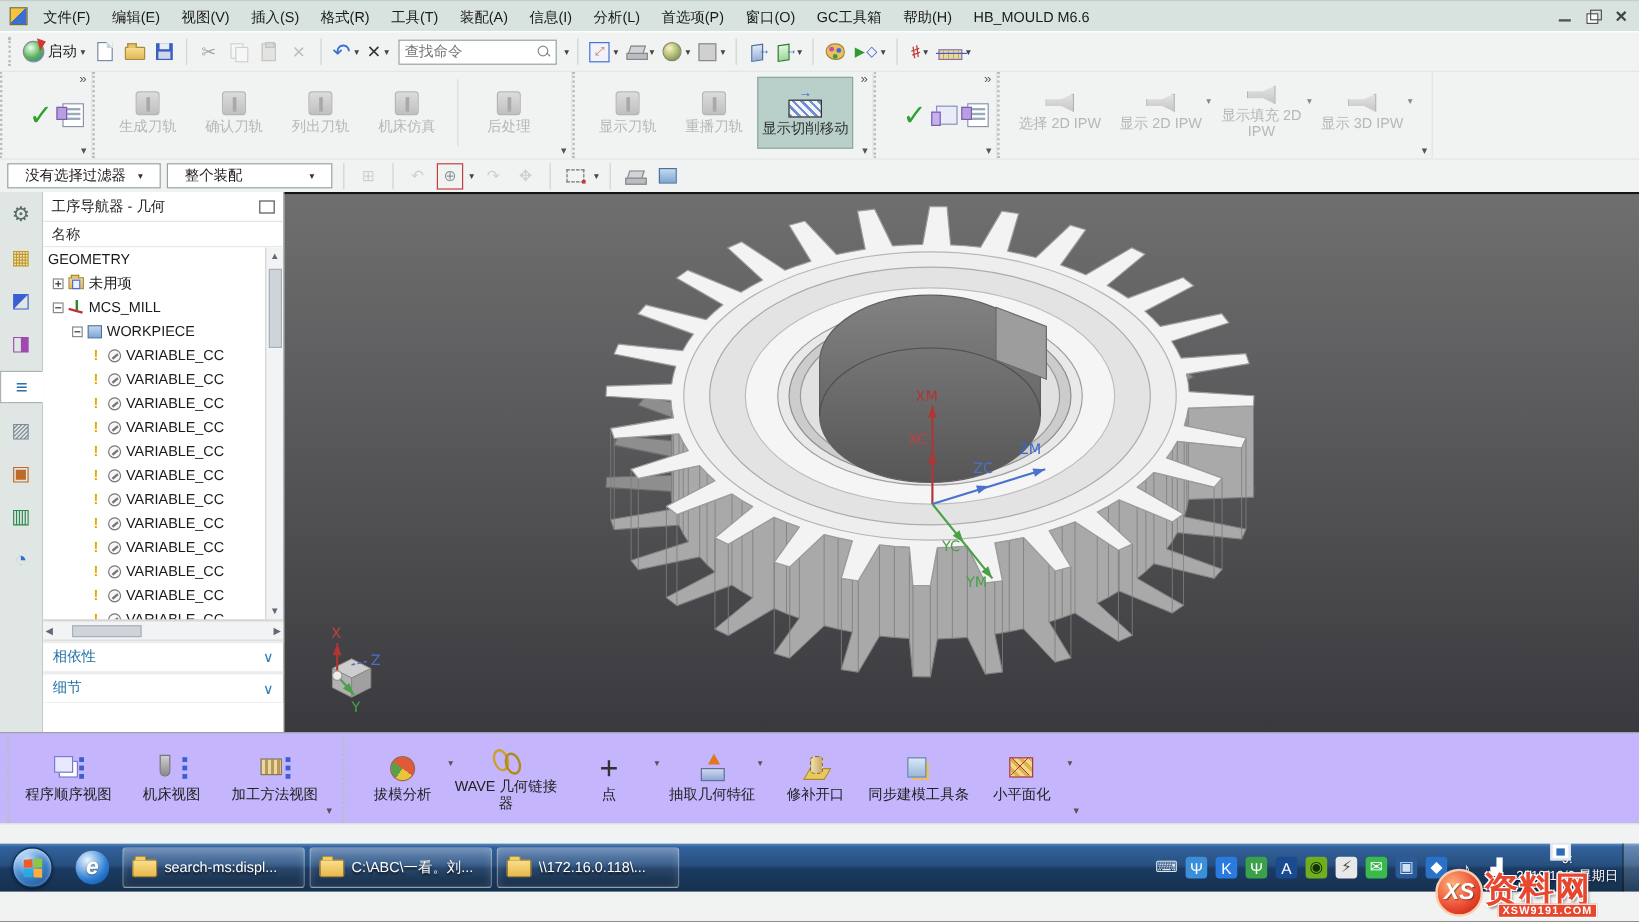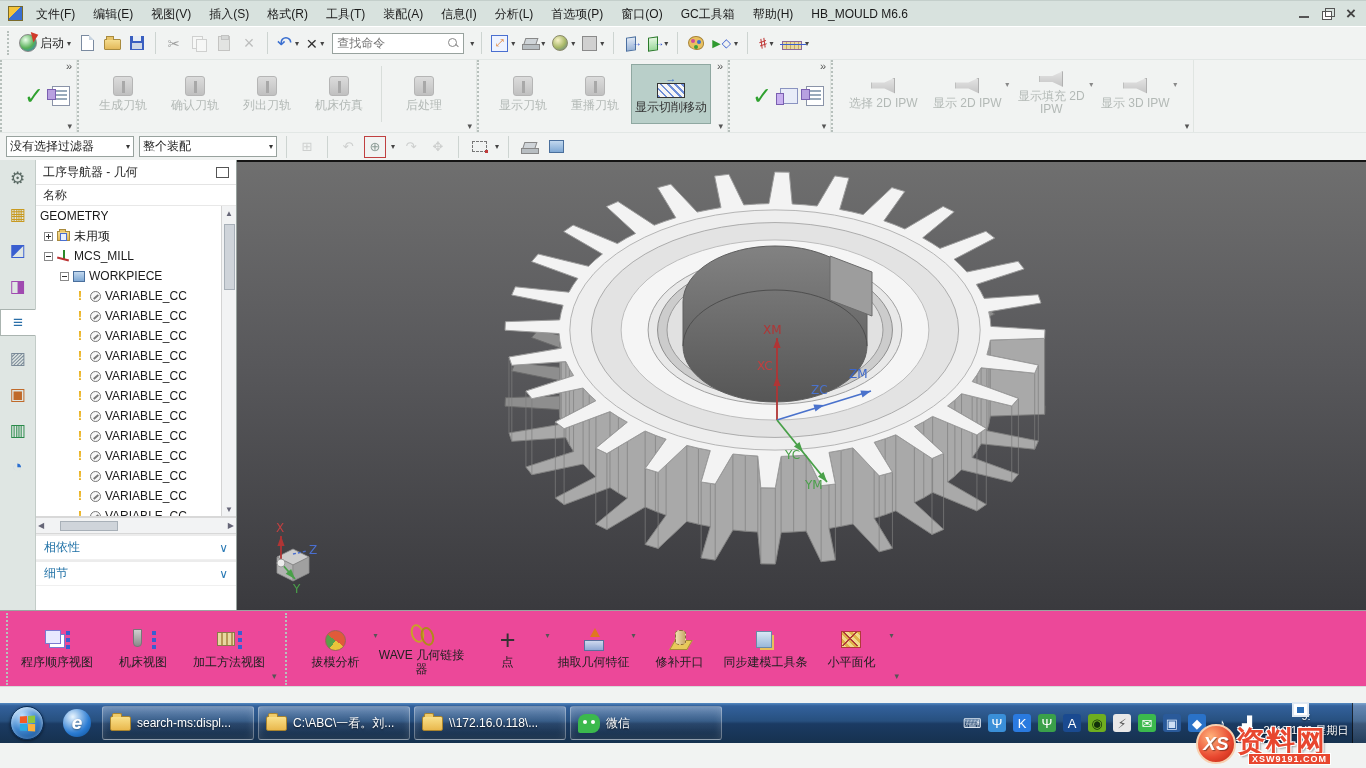--- a/index.html
+++ b/index.html
@@ -99,21 +99,21 @@
   .ri-showcut{display:flex;flex-direction:column;align-items:center;gap:1px}
   .ri-showcut .arr{color:#2f5fd0;font-size:11px;line-height:8px}
   .ri-showcut .arr::before{content:"\2192"}
   .ri-showcut .hatch{width:28px;height:15px;border:1px solid #333;background:repeating-linear-gradient(45deg,#6f8fd8 0 2px,#f5f5f5 2px 5px)}
   .ri-ipw{width:24px;height:16px;background:linear-gradient(#e2e2e2,#c6c6c6);border:1px solid #b0b0b0;clip-path:polygon(0 32%,55% 32%,100% 0,100% 100%,55% 68%,0 68%)}
   .mini-caret{position:absolute;right:0;top:14px;font-size:8px;color:#888}
   .mini-caret::before{content:"\25be"}
 
   
   .selbar{height:28px;background:#f1f3f2;border-top:1px solid #e2e7e5;display:flex;align-items:center;gap:5px;padding:0 6px}
-  .sel-dd{height:21px;background:#fff;border:1px solid #98a29e;display:flex;align-items:center;padding:0 3px;gap:4px;cursor:pointer}
+  .sel-dd{height:21px;background:#fff;border:1px solid #98a29e;display:flex;align-items:center;padding:0 14px;gap:4px;cursor:pointer}
   .sel-dd .ddc{margin-left:auto;font-size:8px;color:#333}
   .ddc::before{content:"\25be"}
   .sel-ico{width:22px;height:22px;display:flex;align-items:center;justify-content:center;color:#8a9a94;font-size:13px;cursor:pointer}
   .sel-ico.red{border:1px solid #c04040}
   .dash-rect{width:15px;height:11px;border:1px dashed #777;position:relative}
   .dash-rect::after{content:"";position:absolute;right:-2px;bottom:-2px;width:3px;height:3px;background:#c03a3a}
 
   
   .main{display:flex;height:450px}
   .resbar{width:36px;background:#dfe6e3;border-right:1px solid #c3ccc8;display:flex;flex-direction:column;align-items:center;padding-top:5px;gap:9px}
@@ -159,21 +159,21 @@
   .nav-sec{height:26px;display:flex;align-items:center;padding:0 8px;color:#1d6fa5;font-size:12px;border-top:2px solid #ececec;border-bottom:1px solid #f0f0f0;cursor:pointer}
   .chev{margin-left:auto;color:#2a7ab5;font-size:12px}
   .chev::before{content:"\2228"}
   .nav-fill{flex:1;background:#fff}
 
   
   .viewport{flex:1;position:relative;background:linear-gradient(180deg,#6f6f6f 0%,#58585b 45%,#3a3a3e 100%);border-top:2px solid #141414;overflow:hidden}
   .viewport svg{position:absolute;inset:0}
 
   
-  .bottombar{height:76px;background:#ec4899;display:flex;align-items:center;padding-left:6px;border-top:1px solid #9aa5a0}
+  .bottombar{height:76px;background:#c4b5fd;display:flex;align-items:center;padding-left:6px;border-top:1px solid #9aa5a0}
   .bb-group{display:flex;align-items:center;border-left:2px dotted #b7c0bc;padding:0 6px;height:72px}
   .bb-btn{width:86px;height:68px;display:flex;flex-direction:column;align-items:center;justify-content:center;gap:3px;font-size:12px;color:#222;text-align:center;line-height:14px;position:relative;cursor:pointer}
   .bb-btn.active{background:#bdd2cc;border:1px solid #93aca6}
   .bb-ico{width:26px;height:24px;position:relative;display:flex;align-items:center;justify-content:center}
   .bbi-prog::before,.bbi-mach::before,.bbi-geom::before,.bbi-meth::before{content:"";position:absolute}
   .bbi-prog::before{left:1px;top:2px;width:14px;height:12px;background:#e8e8ff;border:1px solid #7a7ad0;box-shadow:4px 4px 0 -1px #fff,4px 4px 0 0 #7a7ad0}
   .bbi-prog::after,.bbi-mach::after,.bbi-geom::after,.bbi-meth::after{content:"";position:absolute;right:0;top:3px;width:4px;height:4px;background:#3a5fd0;box-shadow:0 7px 0 #3a5fd0,0 14px 0 #3a5fd0}
   .bbi-mach::before{left:3px;top:1px;width:7px;height:16px;background:linear-gradient(#cfcfcf,#8a8a8a);border:1px solid #777;border-radius:0 0 4px 4px}
   .bbi-geom::before{left:2px;top:3px;width:15px;height:14px;background:linear-gradient(180deg,#c2d8ee,#6f98c4);border:1px solid #4a6f9c}
   .bbi-geom i{position:absolute;left:0;top:1px;width:7px;height:7px;border-radius:50%;background:#e07820}
@@ -835,24 +835,20 @@
           <span class="lbl">search-ms:displ...</span>
         </div>
         <div class="tb-item">
           <span class="tb-ico tbi-folder"></span>
           <span class="lbl">C:\ABC\一看。刘...</span>
         </div>
         <div class="tb-item">
           <span class="tb-ico tbi-folder"></span>
           <span class="lbl">\\172.16.0.118\...</span>
         </div>
-        <div class="tb-item">
-          <span class="tb-ico tbi-wechat"></span>
-          <span class="lbl">微信</span>
-        </div>
       </div>
     <div class="tray">
 
     <span class="tray-ico" style="background: transparent;">
           <span style="color: rgb(220, 230, 240);">⌨</span>
         </span>
         <span class="tray-ico" style="background: rgb(58, 143, 216);">
           <span style="color: rgb(255, 255, 255);">Ψ</span>
         </span>
         <span class="tray-ico" style="background: rgb(42, 122, 224);">

